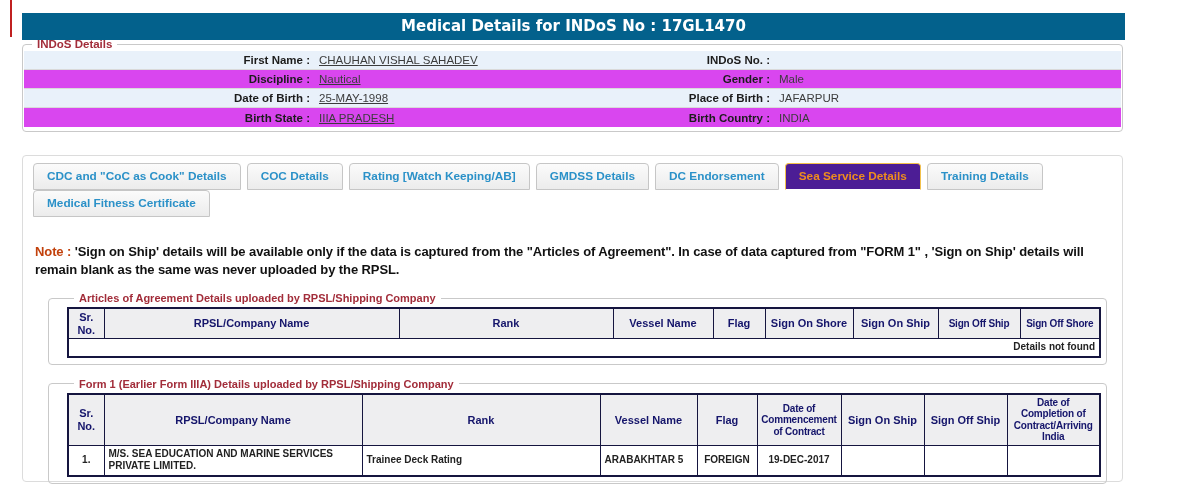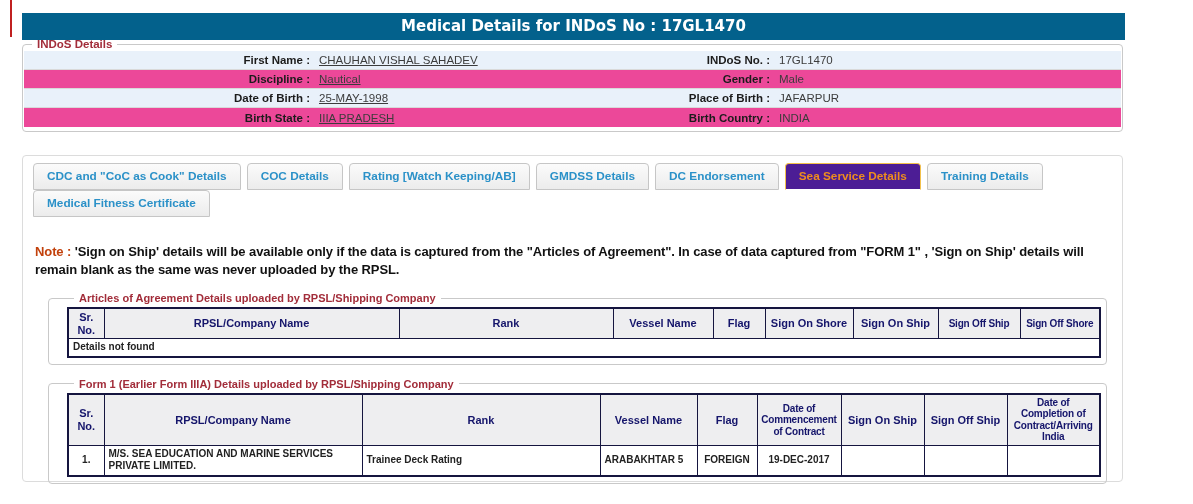--- a/index.html
+++ b/index.html
@@ -13,21 +13,21 @@
   
   .title-bar { position:absolute; left:22px; top:13px; width:1103px; height:27px;
                background:#03618c; color:#ffffff; text-align:center; line-height:27px;
                font-family:"DejaVu Sans", sans-serif; font-weight:bold; font-size:15px; }
 
   
   fieldset { border:1px solid #c9c9c9; border-radius:4px; }
   legend { font-weight:bold; color:#a22d3a; padding:0 5px; margin-left:8px; font-size:11.5px; }
   .indos-fs { position:absolute; left:22px; top:38px; width:1101px; padding:1px 1px 4px 1px; background:#fff; }
   .info-row { display:flex; align-items:center; height:19px; font-size:11.5px;
-              border-bottom:1px solid #d9d9d9; background:#ec4899; }
+              border-bottom:1px solid #d9d9d9; background:#d946ef; }
   .info-row:last-child { border-bottom:none; }
   .info-row.stripe { background:#e9f1fa; }
   .cell-label { font-weight:bold; color:#1c1c1c; text-align:right; }
   .cell-value { color:#3c3c3c; padding-left:9px; text-align:left; }
   .l-label { width:286px; } .l-value { width:302px;text-decoration:underline; }
   .r-label { width:158px; } .r-value { flex:1; }
 
   
   .panel { position:absolute; left:22px; top:155px; width:1101px; height:327px;
            border:1px solid #dcdcdc; border-radius:4px; background:#fff; padding:5px 10px; }
@@ -52,21 +52,21 @@
 
   table.grid { border-collapse:collapse; table-layout:fixed; width:1032px;
                border:2px solid #15153f; margin-left:1px; }
   table.grid th, table.grid td { border:1px solid #15153f; overflow:hidden; }
   table.grid th { background:#eeeef0; color:#15156b; font-weight:bold; font-size:11px;
                   line-height:1.15; text-align:center; padding:2px 2px; white-space:pre-line; }
   table.grid th.tight { font-size:10px; letter-spacing:-0.2px; }
   table.grid td { background:#fff; color:#222; font-weight:bold; font-size:10px;
                   padding:2px 4px; line-height:1.25; }
   td.center { text-align:center; }
-  td.notfound { color:#e00000; font-size:11.5px; text-align:left; height:17px; padding:1px; }
+  td.notfound { color:#e00000; font-size:11.5px; text-align:right; height:17px; padding:1px; }
   .aoa-body td { height:17px; }
   .form1-body td { height:25px; }
 </style>
 </head>
 <body>
 
 <div class="page">
 
   <div class="red-tick"></div>
 
@@ -74,21 +74,20 @@
     <span>Medical Details for INDoS No : 17GL1470</span>
   </div>
 
   <fieldset class="indos-fs">
     <legend>INDoS Details</legend>
 
     <div class="info-row stripe">
       <span class="cell-label l-label">First Name :</span>
       <span class="cell-value l-value">CHAUHAN VISHAL SAHADEV</span>
       <span class="cell-label r-label">INDoS No. :</span>
-      <span class="cell-value r-value">17GL1470</span>
     </div>
     <div class="info-row">
       <span class="cell-label l-label">Discipline :</span>
       <span class="cell-value l-value">Nautical</span>
       <span class="cell-label r-label">Gender :</span>
       <span class="cell-value r-value">Male</span>
     </div>
     <div class="info-row stripe">
       <span class="cell-label l-label">Date of Birth :</span>
       <span class="cell-value l-value">25-MAY-1998</span>

